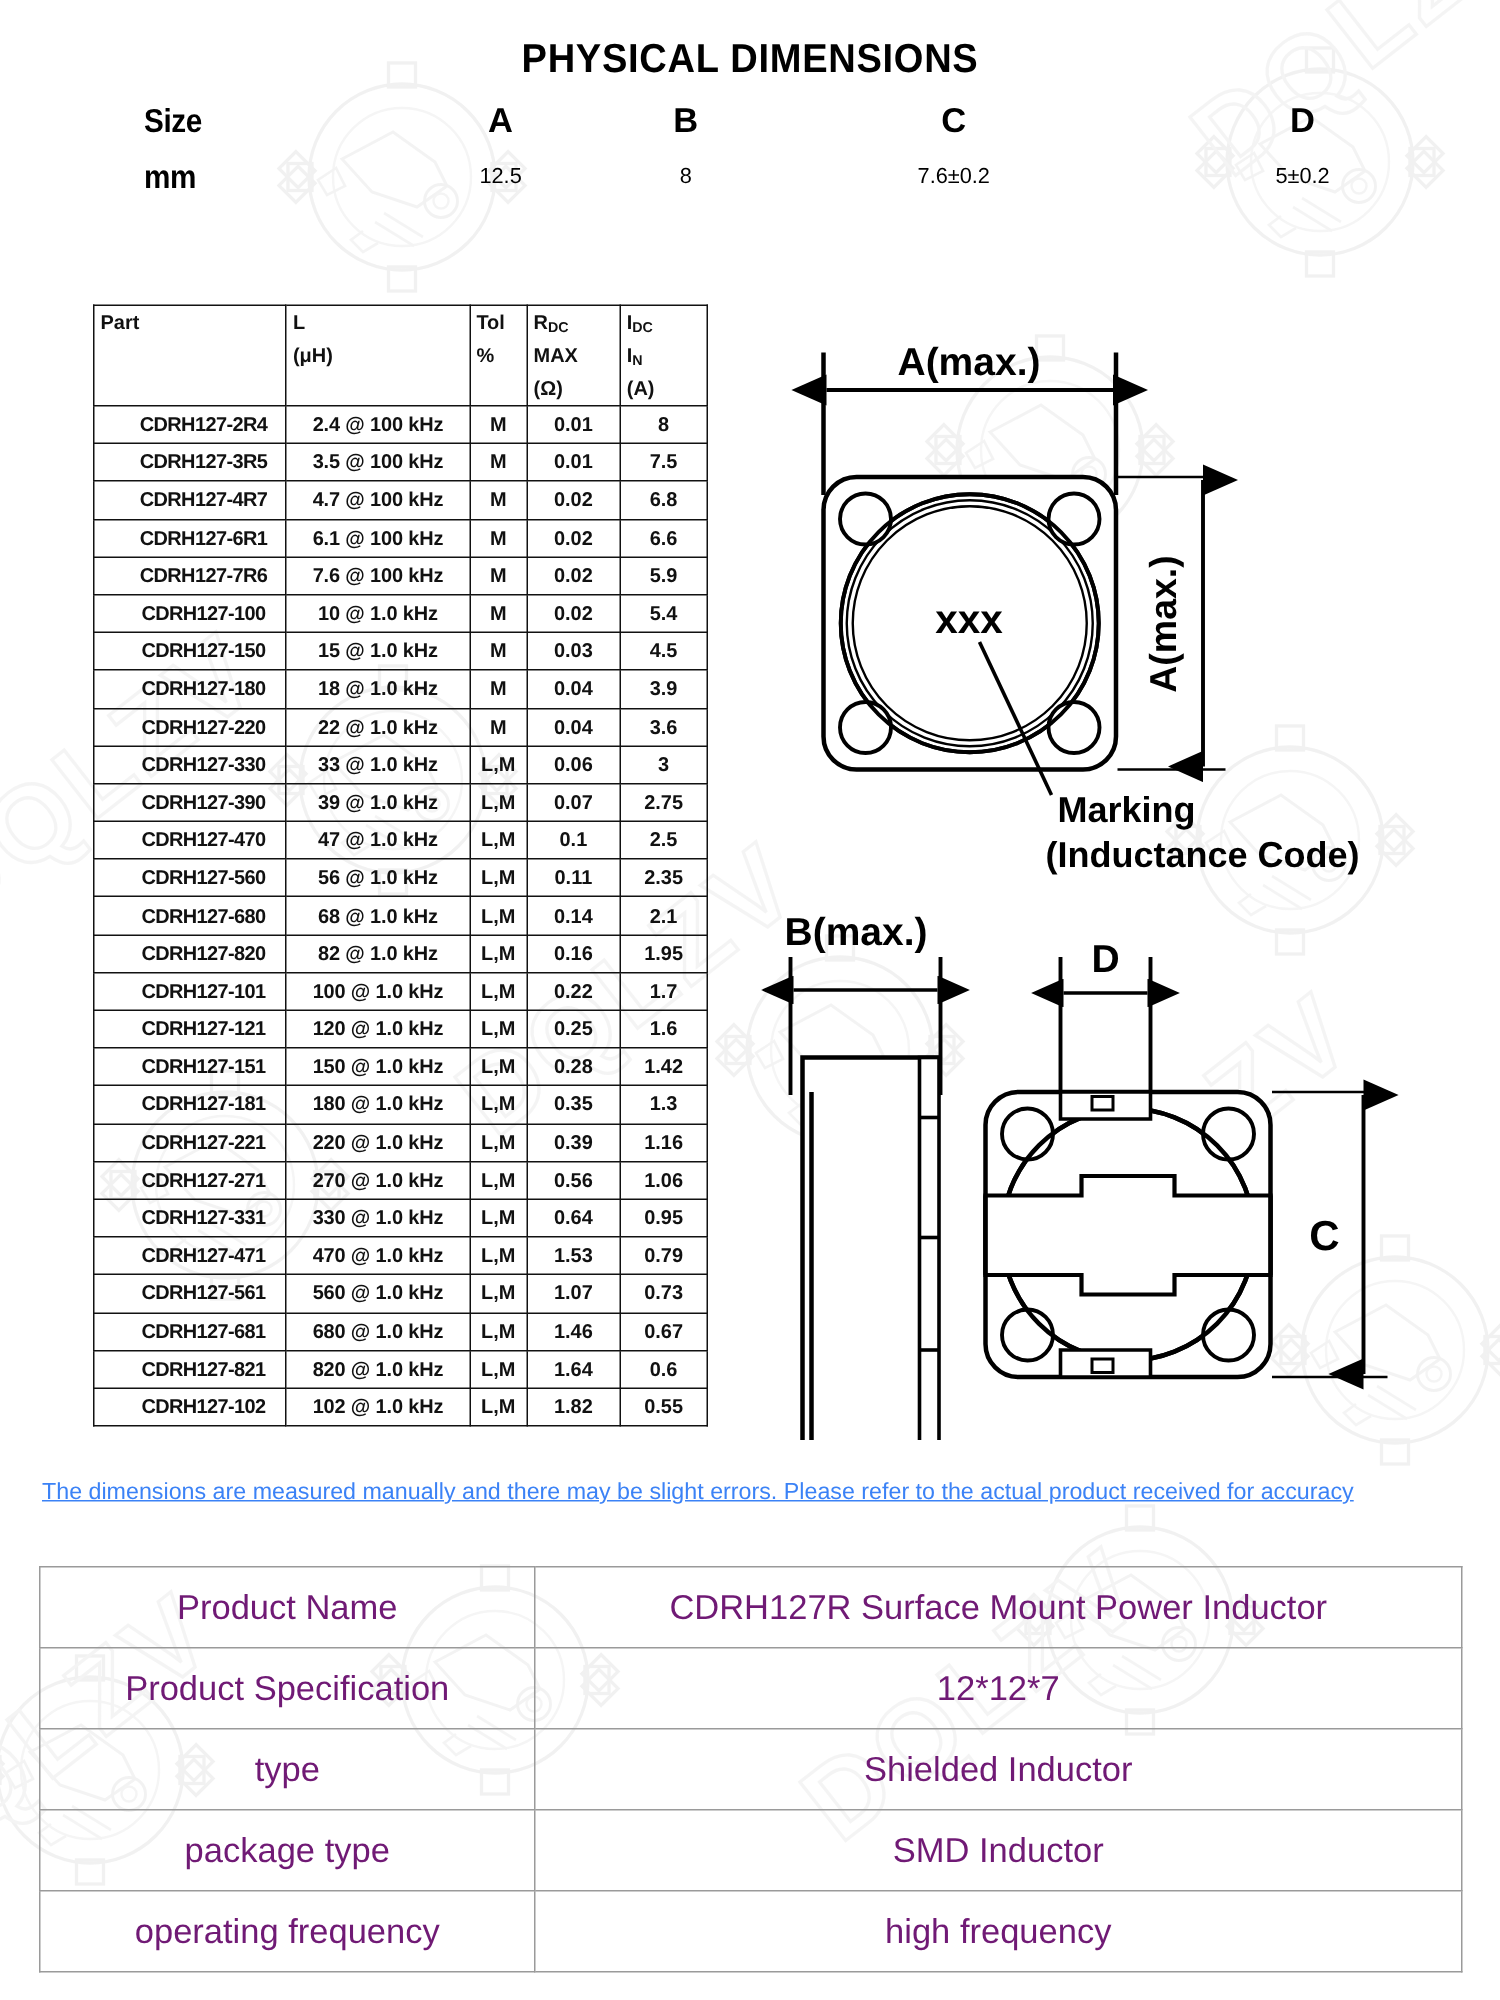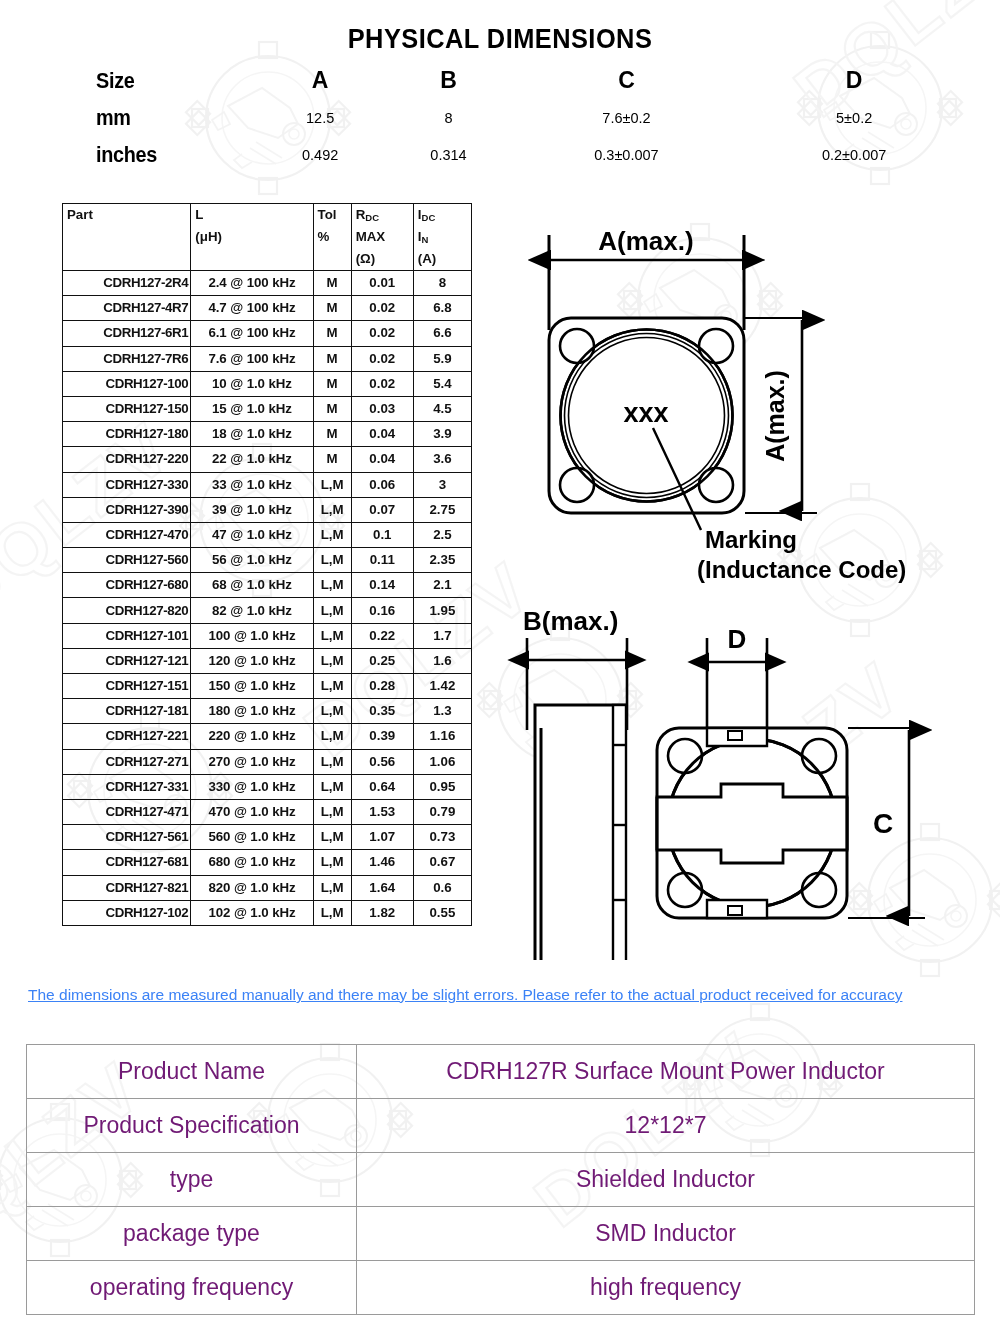--- a/index.html
+++ b/index.html
@@ -78,21 +78,21 @@
     color:#111;
     font-weight:bold;
     padding:0 2px;
     height:25.2px;
     text-align:center;
     background:transparent;
     font-family:"Liberation Sans", sans-serif;
     line-height:1.05;
     white-space:nowrap;
   }
-  table.parts td.part { text-align:right; padding-left:20px; letter-spacing:-0.4px;}
+  table.parts td.part { text-align:center; padding-left:20px; letter-spacing:-0.4px;}
   table.parts td.lval { letter-spacing:-0.1px; }
   .hcell {
     vertical-align:top;
     text-align:left !important;
     padding-left:4px !important;
     height:auto;
   }
   .hline { display:block; height:22px; line-height:22px; white-space:nowrap; }
   .hline.blank { color:transparent; }
   sub { font-size:9.5px; vertical-align:baseline; position:relative; top:2px; }
@@ -209,27 +209,20 @@
       <td class="size-head">C</td>
       <td class="size-head">D</td>
     </tr>
     <tr>
       <td class="size-label">mm</td>
       <td class="size-val">12.5</td>
       <td class="size-val">8</td>
       <td class="size-val">7.6±0.2</td>
       <td class="size-val">5±0.2</td>
     </tr>
-    <tr>
-      <td class="size-label">inches</td>
-      <td class="size-val">0.492</td>
-      <td class="size-val">0.314</td>
-      <td class="size-val">0.3±0.007</td>
-      <td class="size-val">0.2±0.007</td>
-    </tr>
   </tbody>
     </table>
 
   <div class="parts-wrap">
     <table class="parts">
       <colgroup>
         <col class="c-part">
           <col class="c-l">
           <col class="c-tol">
           <col class="c-rdc">
@@ -266,20 +259,27 @@
       </thead>
       <tbody id="parts-body">
           <tr>
             <td class="part">CDRH127-2R4</td>
             <td class="lval">2.4 @ 100 kHz</td>
             <td class="tol">M</td>
             <td class="rdc">0.01</td>
             <td class="idc">8</td>
           </tr>
           <tr>
+            <td class="part">CDRH127-3R5</td>
+            <td class="lval">3.5 @ 100 kHz</td>
+            <td class="tol">M</td>
+            <td class="rdc">0.01</td>
+            <td class="idc">7.5</td>
+          </tr>
+          <tr>
             <td class="part">CDRH127-4R7</td>
             <td class="lval">4.7 @ 100 kHz</td>
             <td class="tol">M</td>
             <td class="rdc">0.02</td>
             <td class="idc">6.8</td>
           </tr>
           <tr>
             <td class="part">CDRH127-6R1</td>
             <td class="lval">6.1 @ 100 kHz</td>
             <td class="tol">M</td>

